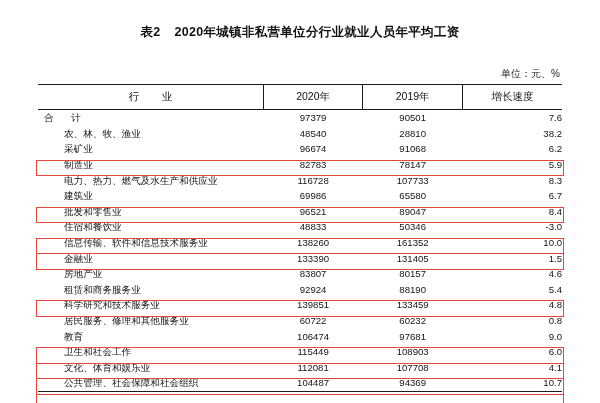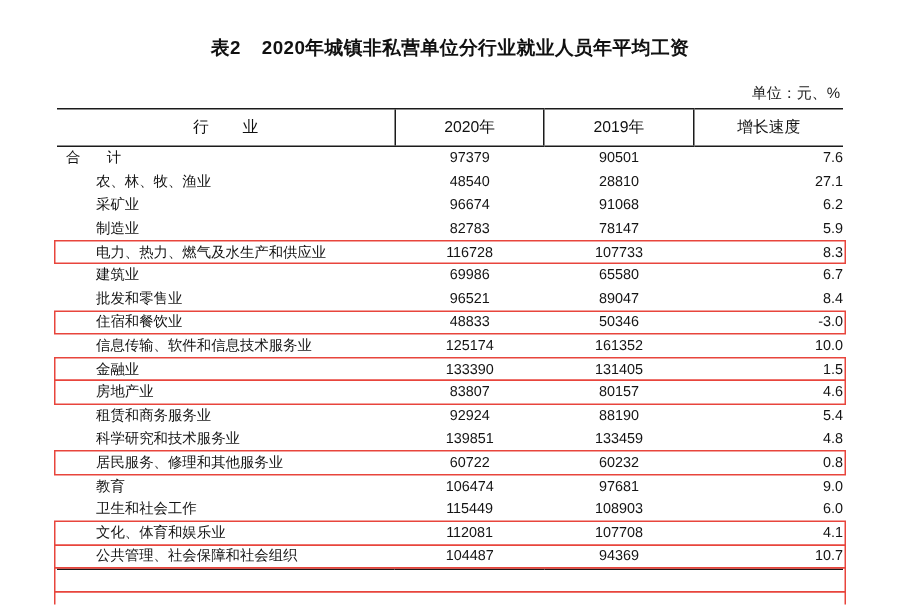--- a/index.html
+++ b/index.html
@@ -29,21 +29,21 @@
     color: #111;
     margin: 6px 0 0 0;
   }
   .table-title .tnum {
     margin-right: 14px;
   }
   .unit-line {
     text-align: right;
     font-size: 10px;
     color: #222;
-    margin-top: 14px;
+    margin-top: 26px;
     padding-right: 2px;
   }
   table.wage {
     width: 100%;
     border-collapse: collapse;
     margin-top: 3px;
     font-size: 10px;
   }
   table.wage col.c-industry { width: 43%; }
   table.wage col.c-2020 { width: 19%; }
@@ -132,21 +132,21 @@
         <tr class="total">
           <td class="name">合　计</td>
           <td class="num">97379</td>
           <td class="num">90501</td>
           <td class="num g">7.6</td>
         </tr>
         <tr>
           <td class="name indent">农、林、牧、渔业</td>
           <td class="num">48540</td>
           <td class="num">28810</td>
-          <td class="num g">27.1</td>
+          <td class="num g">38.2</td>
         </tr>
         <tr>
           <td class="name indent">采矿业</td>
           <td class="num">96674</td>
           <td class="num">91068</td>
           <td class="num g">6.2</td>
         </tr>
         <tr>
           <td class="name indent">制造业</td>
           <td class="num">82783</td>
@@ -172,21 +172,21 @@
           <td class="num g">8.4</td>
         </tr>
         <tr>
           <td class="name indent">住宿和餐饮业</td>
           <td class="num">48833</td>
           <td class="num">50346</td>
           <td class="num g">-3.0</td>
         </tr>
         <tr>
           <td class="name indent">信息传输、软件和信息技术服务业</td>
-          <td class="num">125174</td>
+          <td class="num">138260</td>
           <td class="num">161352</td>
           <td class="num g">10.0</td>
         </tr>
         <tr>
           <td class="name indent">金融业</td>
           <td class="num">133390</td>
           <td class="num">131405</td>
           <td class="num g">1.5</td>
         </tr>
         <tr>

